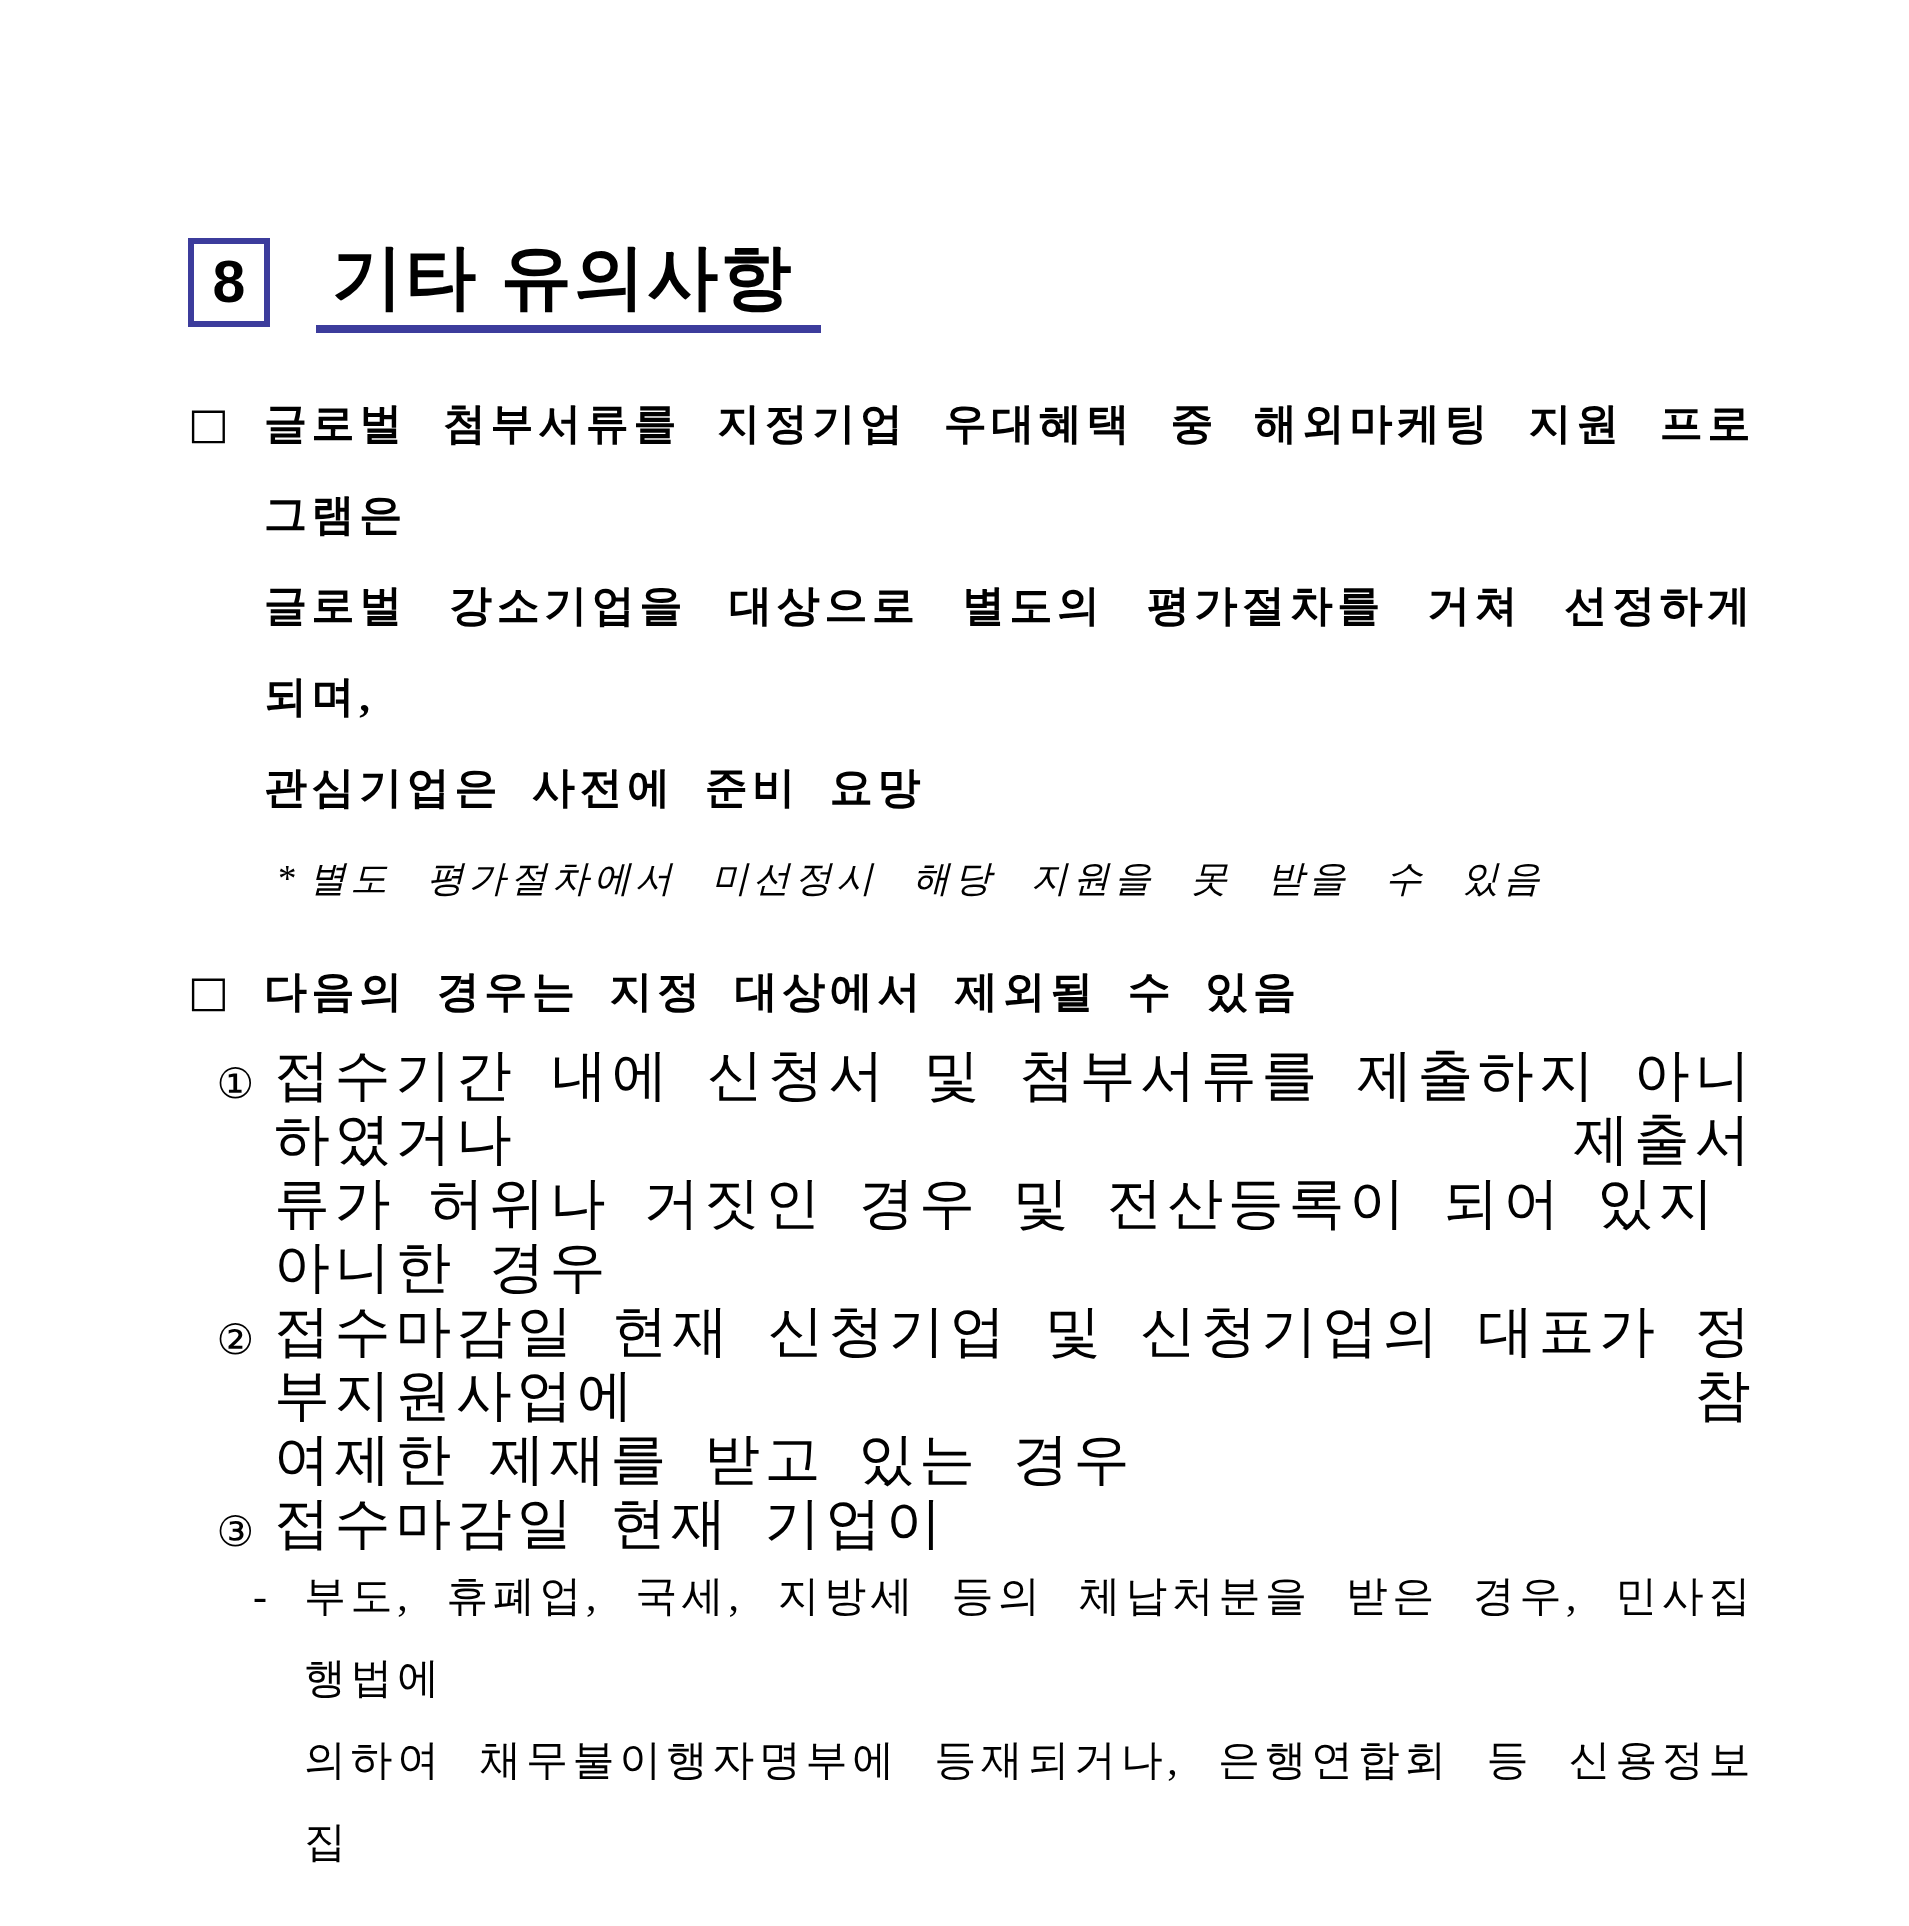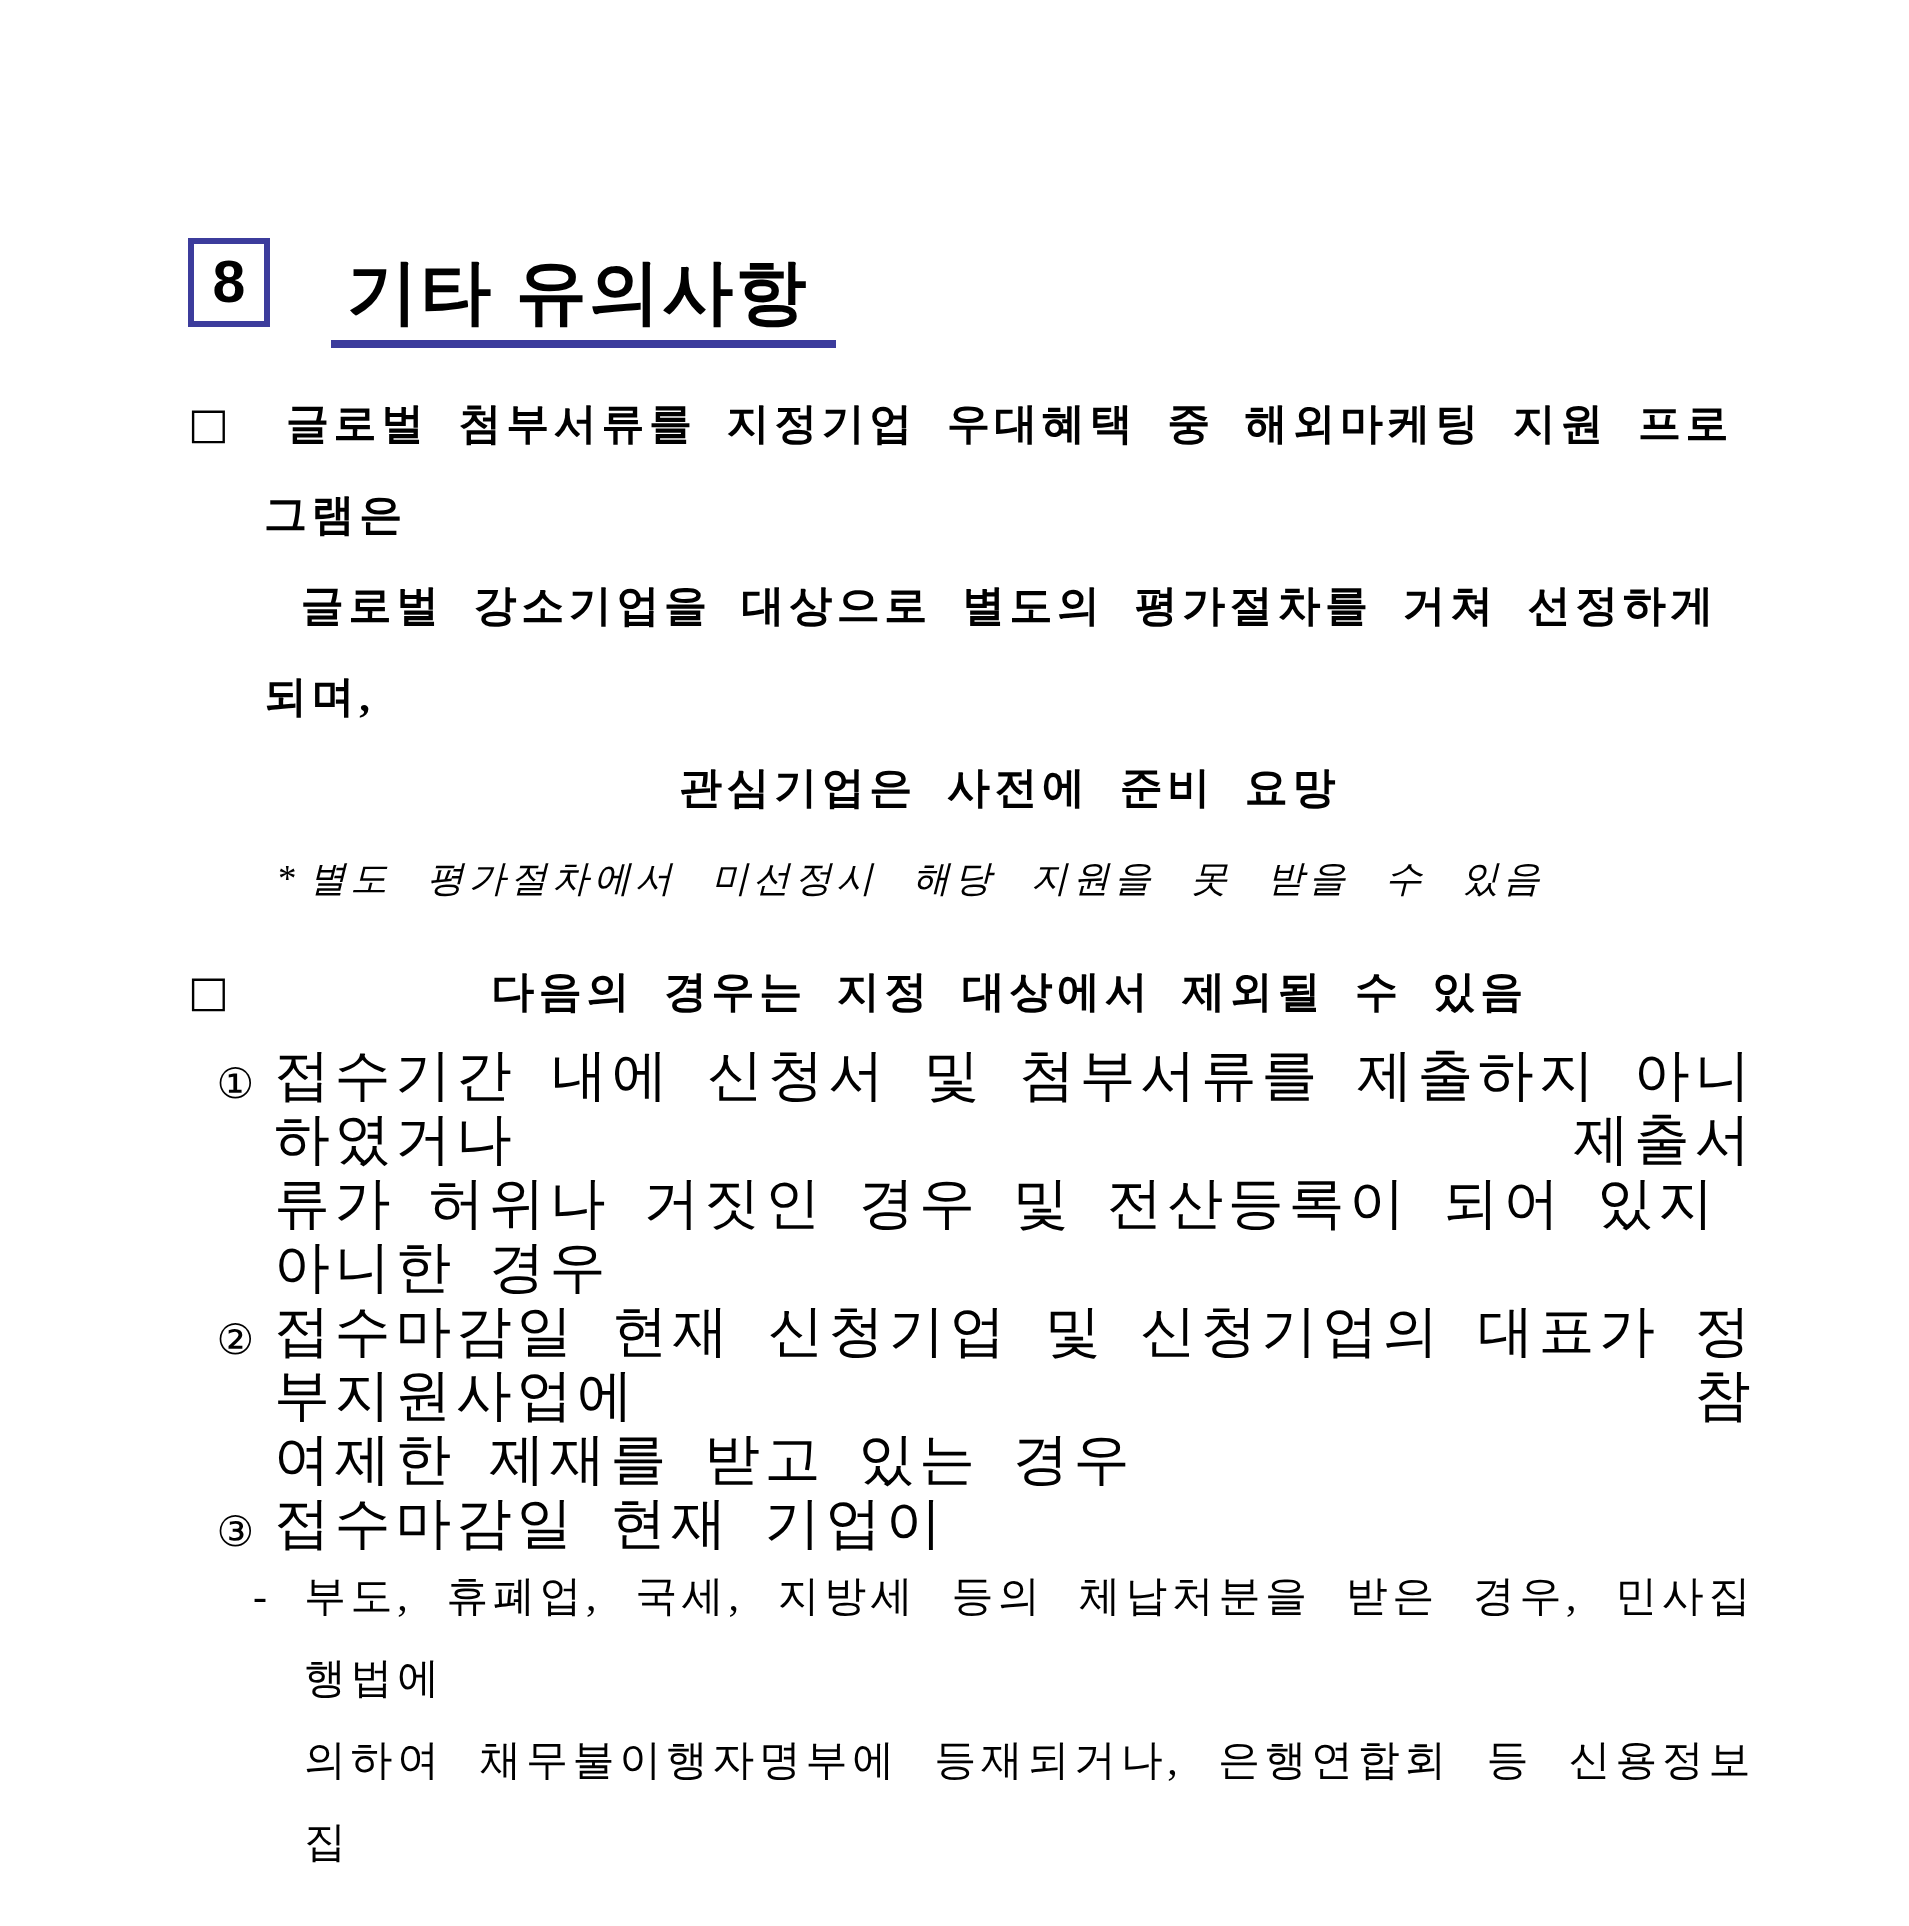--- a/index.html
+++ b/index.html
@@ -17,39 +17,39 @@
   
   .sec-num-box {
     position:absolute; left:188px; top:238px;
     width:82px; height:89px;
     border:6.2px solid var(--accent);
     display:flex; align-items:center; justify-content:center;
     font-family:"Liberation Sans","DejaVu Sans",sans-serif;
     font-weight:bold; font-size:59px; line-height:1;
   }
   .sec-title {
-    position:absolute; left:315px; top:231px; margin:16px;
+    position:absolute; left:315px; top:231px; margin:1px;
     font-family:"Liberation Sans","DejaVu Sans",sans-serif;
     font-weight:bold; font-size:71px; line-height:89px;
     letter-spacing:2.3px;
     padding:0 27px 3.9px 16px;
     border-bottom:8.5px solid var(--accent);
     white-space:nowrap;
   }
 
   
   .content { position:absolute; left:188px; top:378px; width:1567px; }
   .para { position:relative; }
   .para .marker { position:absolute; top:0; }
   .line { display:block; letter-spacing:4.6px; word-spacing:14.6px; white-space:normal; }
   .fill { text-align:justify; text-align-last:justify; -moz-text-align-last:justify; }
 
   .p-head { padding-left:76px; }
   .p-head .marker { left:0; }
-  .p-head .line { line-height:91px; font-size:43px; font-weight:bold;text-align:center; }
+  .p-head .line { line-height:91px; font-size:43px; font-weight:bold; }
   .p-head .marker { line-height:91px; font-size:43px; font-weight:bold; font-family:"DejaVu Sans",sans-serif; }
 
   .p-note { padding-left:121px; }
   .p-note .marker { left:90px; line-height:91px; font-size:37px; }
   .p-note .line { line-height:91px; font-size:37px; word-spacing:21px;font-style:italic; }
 
   .p-item { padding-left:86px; }
   .p-item .marker { left:28.5px; line-height:82px; font-size:42px; font-family:"DejaVu Sans",sans-serif; }
   .p-item .line { line-height:64px; font-size:56px; }
 

